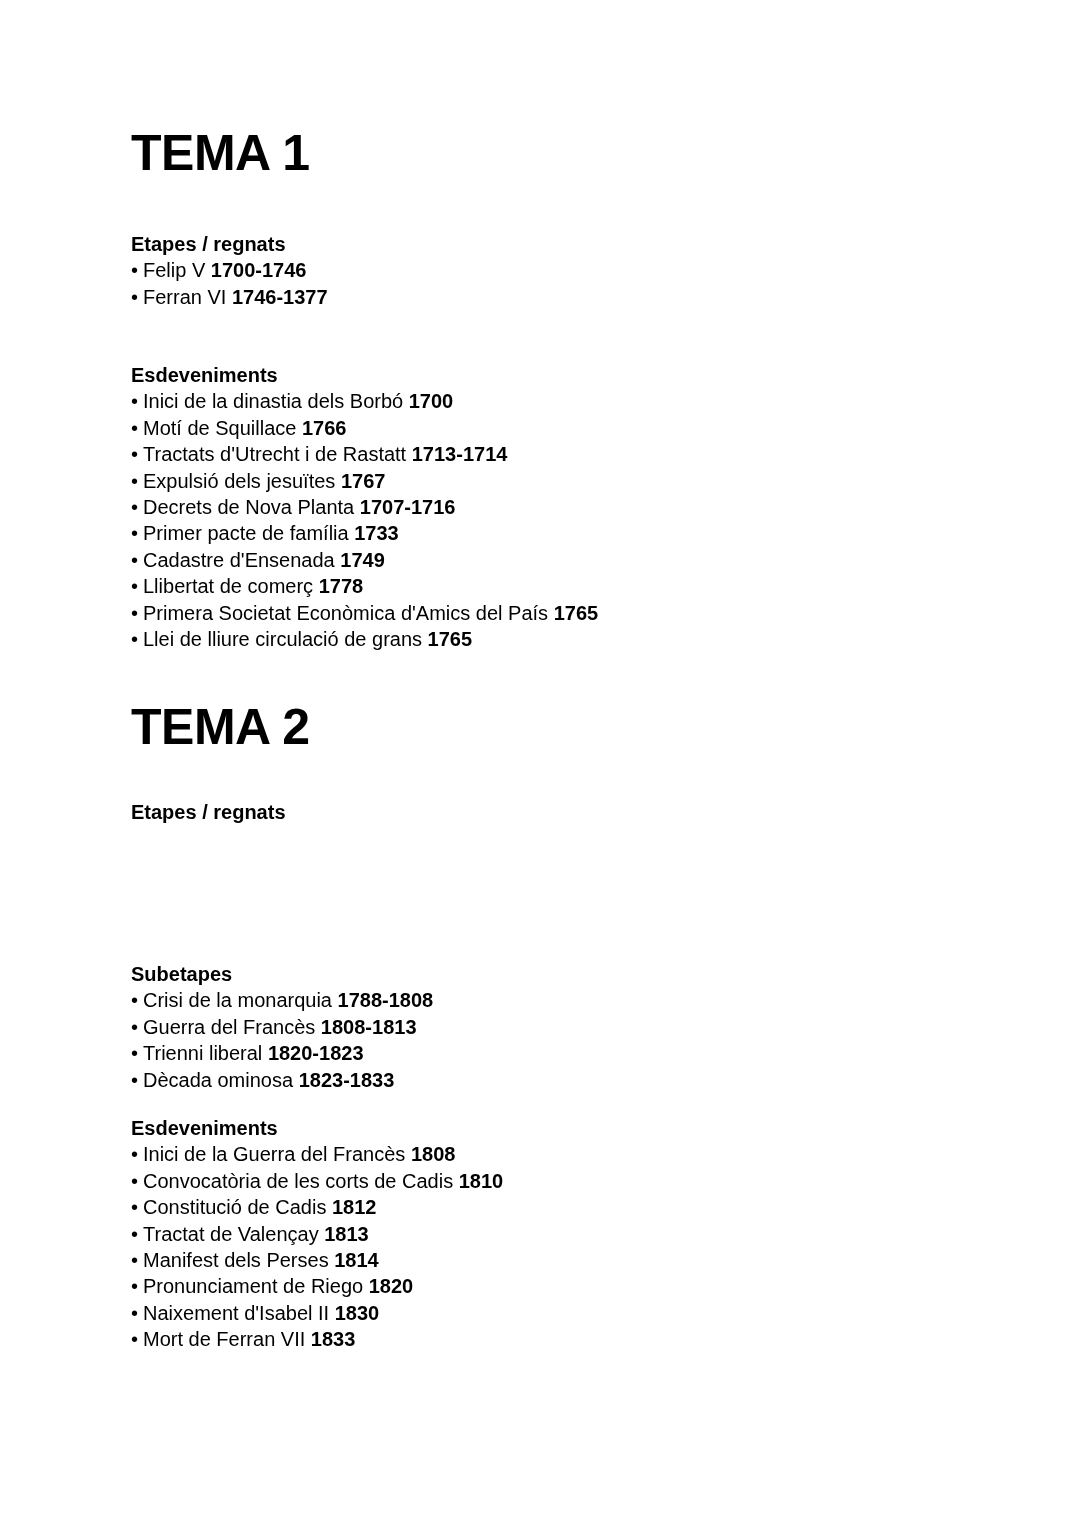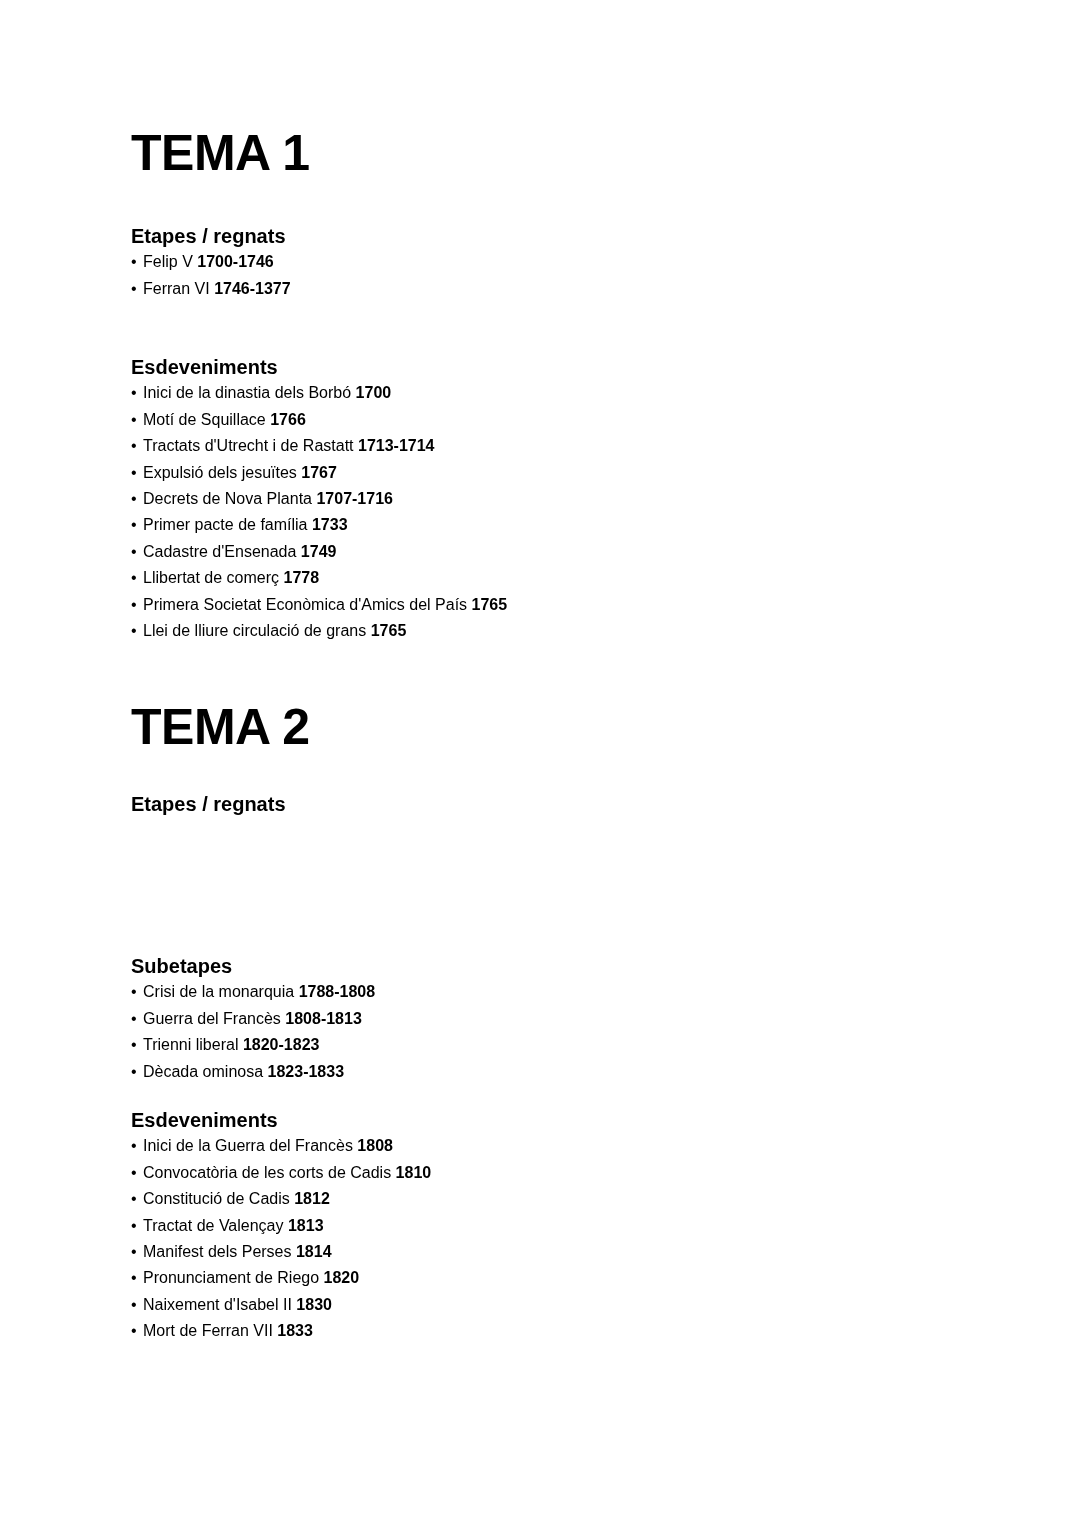--- a/index.html
+++ b/index.html
@@ -28,35 +28,36 @@
       font-size: 50px;
       font-weight: bold;
       line-height: 1;
       letter-spacing: -0.5px;
       white-space: nowrap;
     }
     .section {
       position: absolute;
       left: 0;
       width: 900px;
+      margin-top: 8px;
     }
     .section-heading {
       font-size: 20px;
       font-weight: bold;
       line-height: 26.4px;
       height: 26.4px;
       white-space: nowrap;
     }
     .item-list {
       list-style: none;
       margin: 0;
       padding: 0;
     }
     .item {
-      font-size: 16px;
+      font-size: 20px;
       line-height: 26.4px;
       height: 26.4px;
       white-space: nowrap;
     }
     .bullet {
       display: inline-block;
       width: 12px;
     }
     .item-year {
       font-weight: bold;

